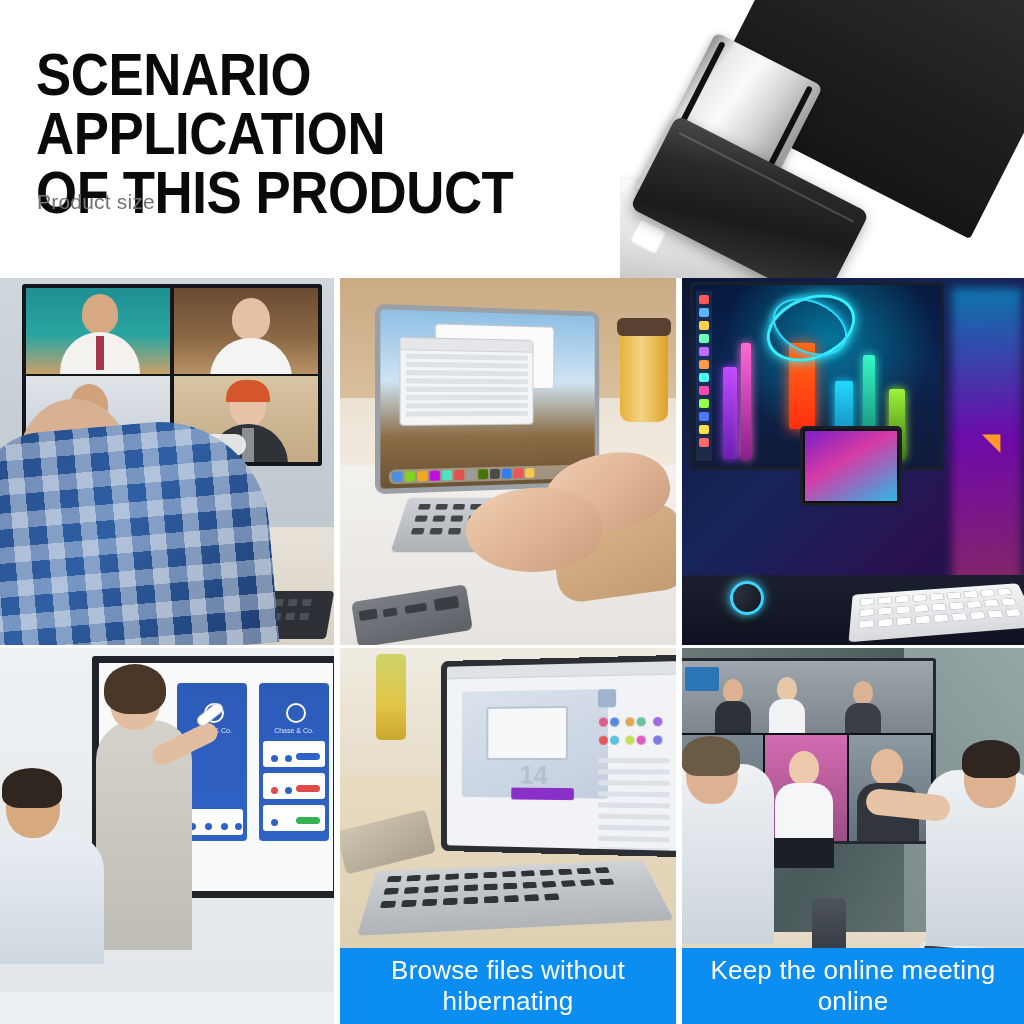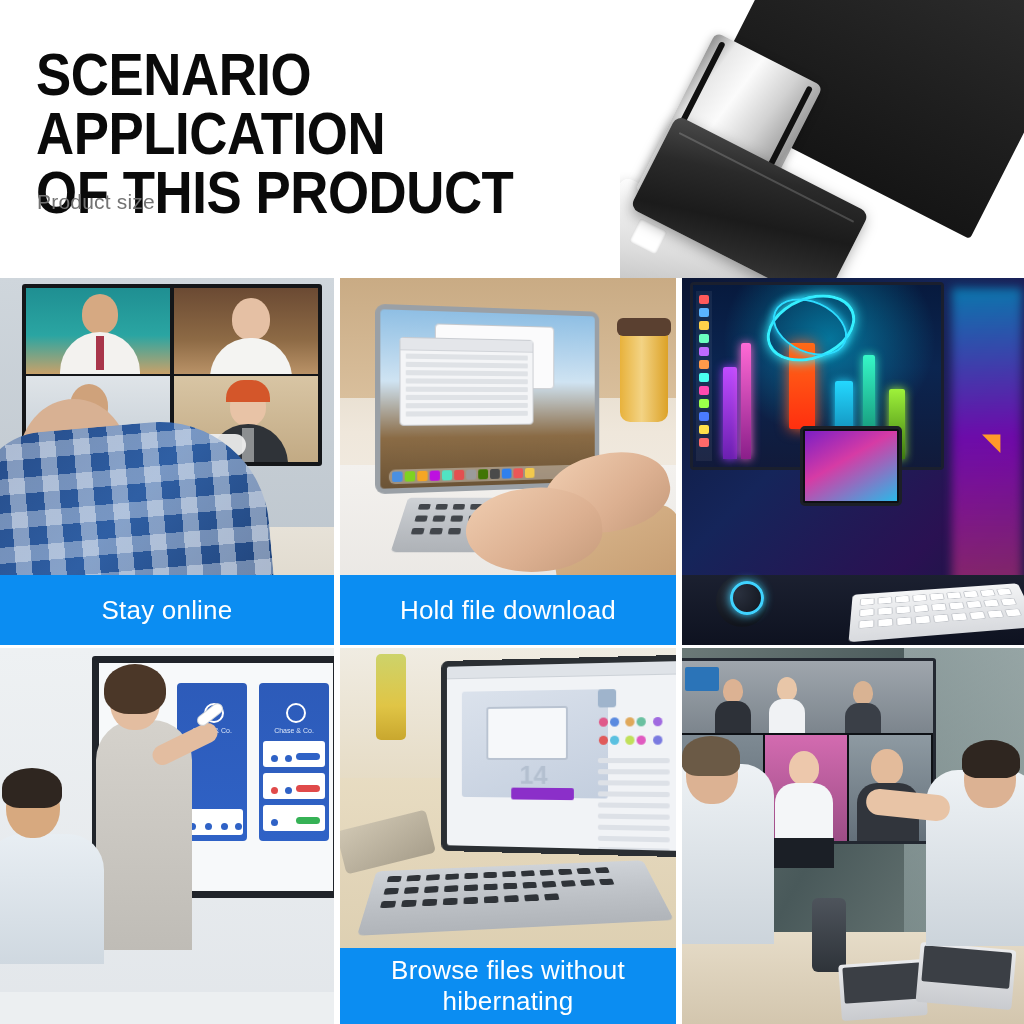--- a/index.html
+++ b/index.html
@@ -295,23 +295,20 @@
             <i style="left:50px;top:22px"></i>
               <i style="left:64px;top:22px"></i>
               <i style="left:78px;top:22px"></i>
             <i style="left:92px;top:22px"></i>
               <i style="left:106px;top:22px"></i>
               <i style="left:120px;top:22px"></i>
           </div>
           <div class="neck"></div>
           <div class="shirt"></div>
         </div>
-      </div>
-      <div class="caption one">
-        <span>Stay online</span>
       </div>
     </div>
 
     <div class="cell c2">
       <div class="photo">
         <div class="ph p2">
           <div class="wall"></div>
           <div class="table"></div>
           <div class="lid">
             <div class="scr">
@@ -385,23 +382,20 @@
           <div class="hand h1"></div>
           <div class="hand h2"></div>
           <div class="hub">
             <i style="left:6px;top:10px;width:18px;height:10px"></i>
             <i style="left:30px;top:12px;width:14px;height:8px"></i>
             <i style="left:52px;top:12px;width:22px;height:8px"></i>
             <i style="left:82px;top:10px;width:24px;height:12px"></i>
           </div>
         </div>
       </div>
-      <div class="caption one">
-        <span>Hold file download</span>
-      </div>
     </div>
 
     <div class="cell c3">
       <div class="photo">
         <div class="ph p3">
           <div class="rgb"></div>
           <div class="desk3"></div>
           <div class="gmon">
             <div class="city"></div>
             <div class="tower" style="left:30px;width:14px;height:92px;background:linear-gradient(180deg,#c04cff,#6a1fb0);box-shadow:0 0 10px #a23bff"></div>
@@ -635,16 +629,19 @@
             </div>
           <div class="suit" style="left:-18px;top:116px;width:110px;height:180px;"></div>
           <div class="man6" style="left:4px;top:96px;width:52px;height:60px;"></div>
           <div style="position:absolute;left:0px;top:88px;width:58px;height:40px;border-radius:50% 50% 28% 28%;background:#6b5a46;"></div>
           <div class="suit" style="right:-14px;top:122px;width:112px;height:176px;"></div>
           <div class="man6" style="right:8px;top:100px;width:52px;height:60px;"></div>
           <div style="position:absolute;right:4px;top:92px;width:58px;height:38px;border-radius:50% 50% 28% 28%;background:#2f2620;"></div>
           <div style="position:absolute;right:74px;top:144px;width:84px;height:26px;border-radius:14px;background:#e8c4a6;transform:rotate(6deg)"></div>
         </div>
       </div>
+      <div class="caption two">
+        <span>Keep the online meeting online</span>
+      </div>
     </div>
 
   </div>
 </div>
 
 </body></html>

